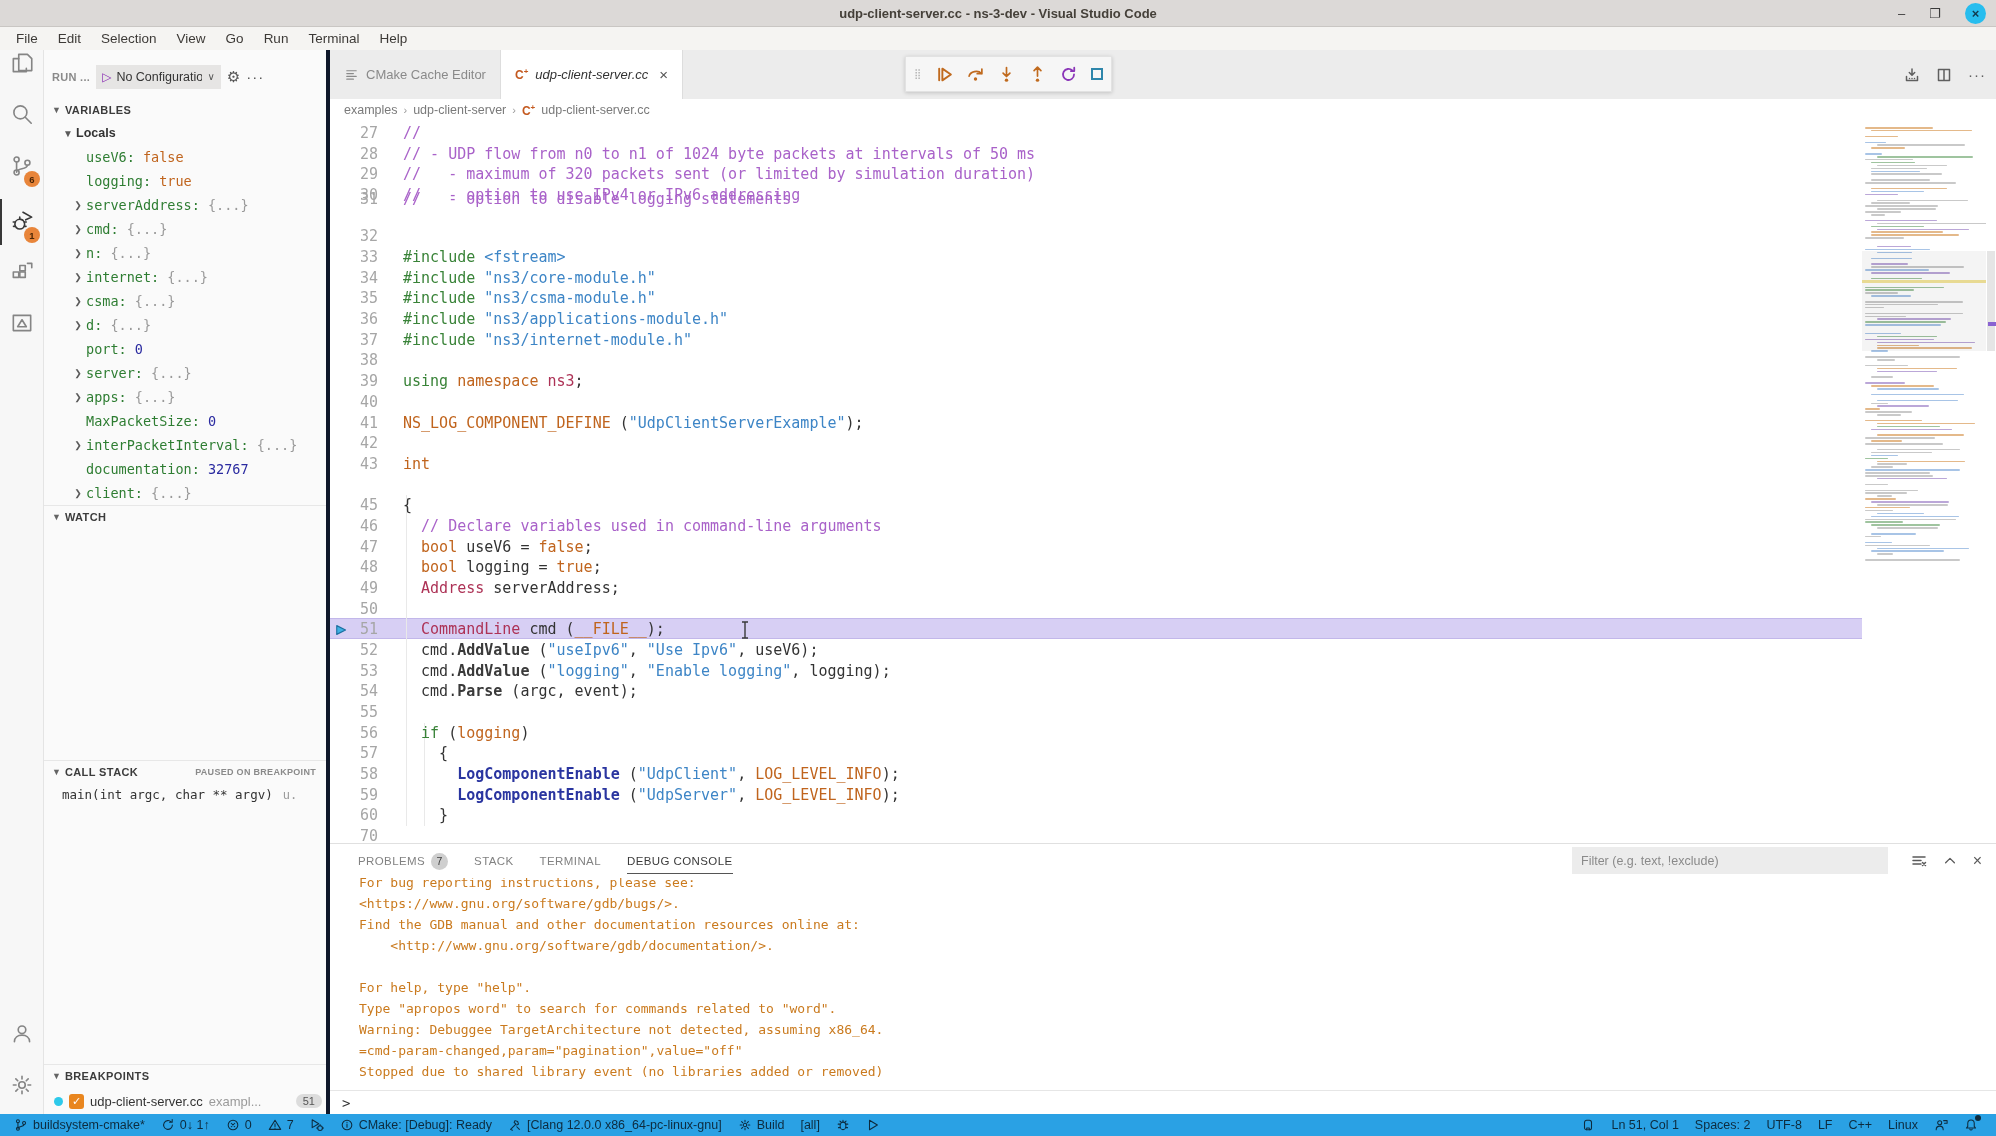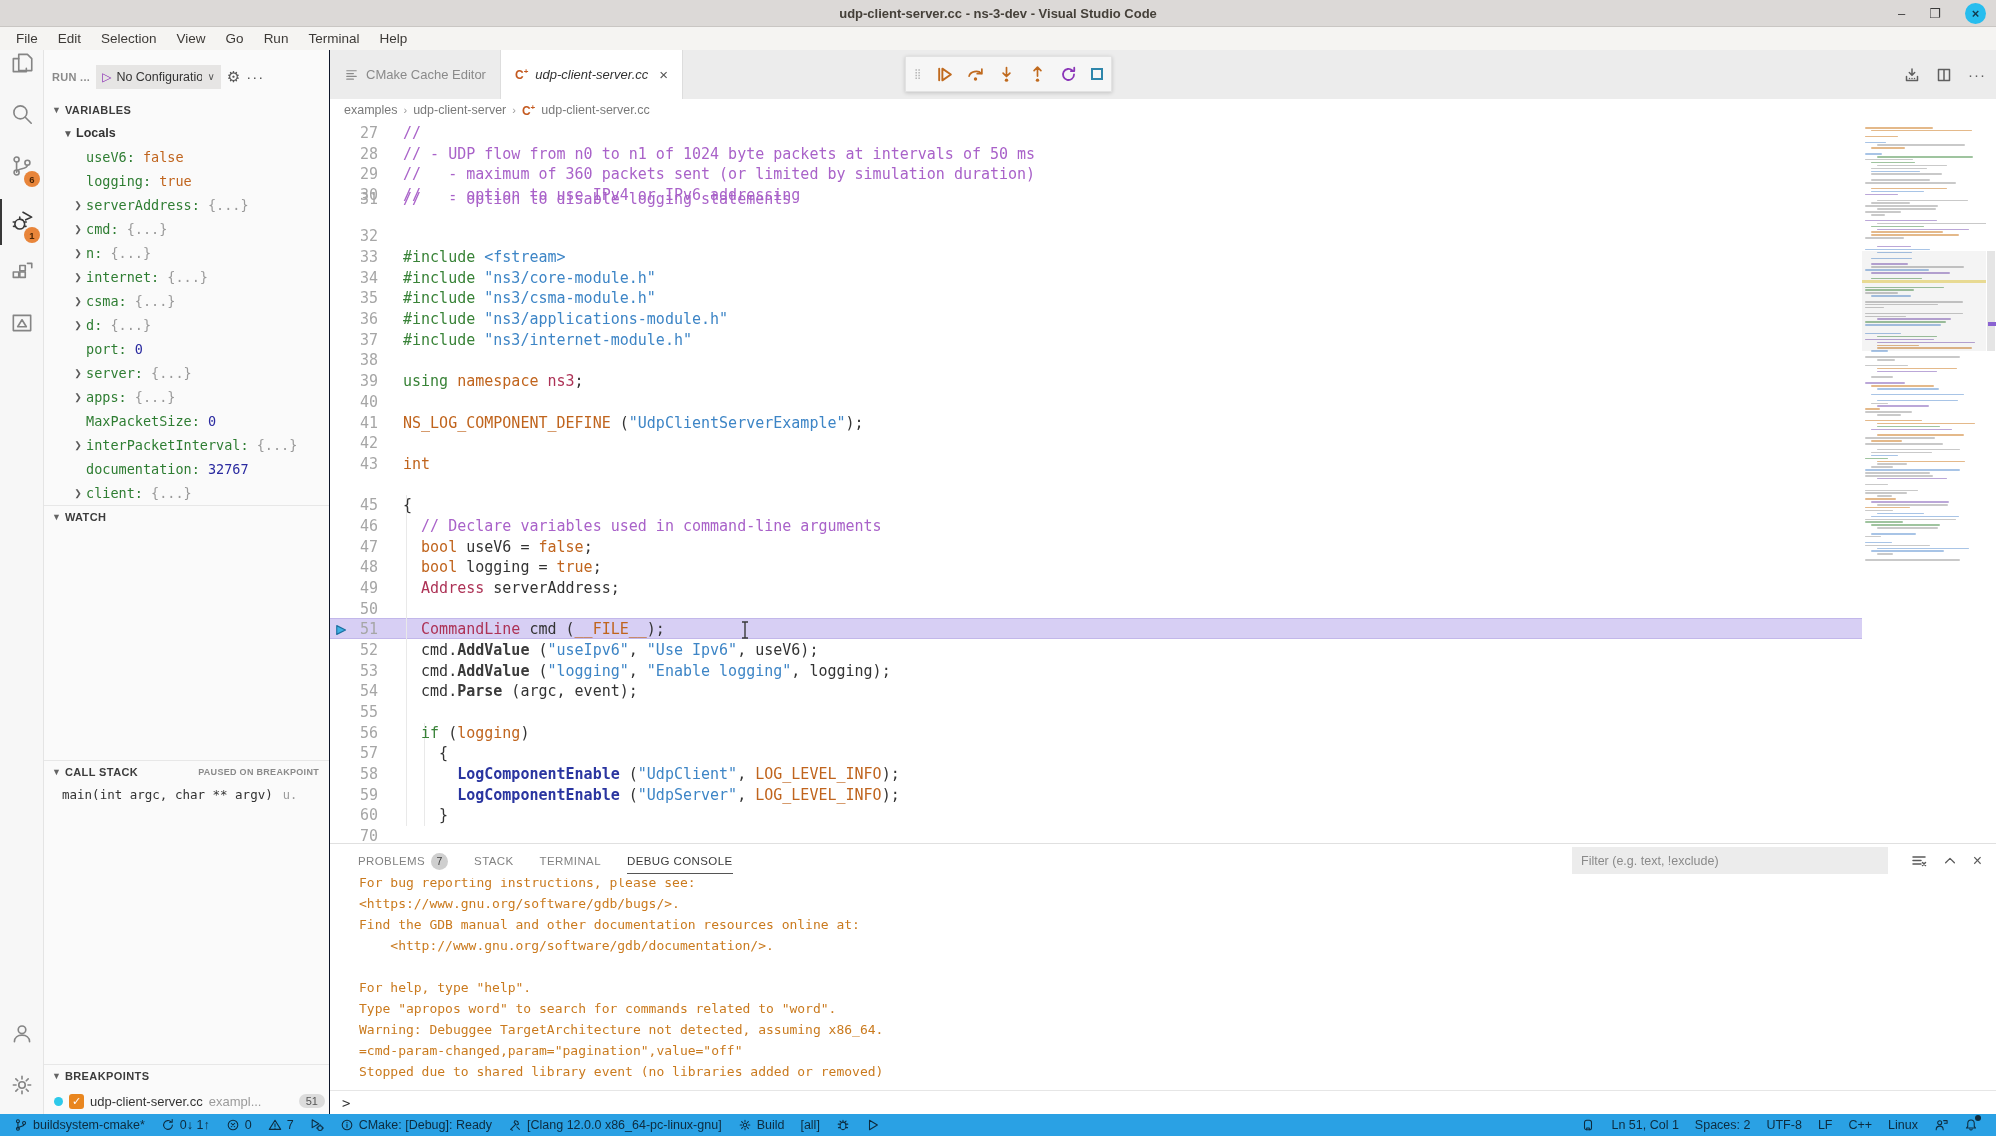--- a/index.html
+++ b/index.html
@@ -19,21 +19,21 @@
 .menubar{position:absolute;left:0;top:27px;width:100%;height:23px;background:#f5f4f2;display:flex;align-items:center;padding-left:6px}
 .menu-item{font-size:13.5px;color:#3d3a37;padding:1px 10px;border-radius:3px}
 
 
 .activitybar{position:absolute;left:0;top:50px;width:44px;height:1064px;background:#f7f7f7;border-right:1px solid #e4e4e4}
 .ab-item{position:absolute;left:0;width:44px;height:46px;display:flex;align-items:center;justify-content:center;color:#858585}
 .ab-item.active{color:#383838;border-left:2px solid #383838}
 .ab-badge{position:absolute;right:4px;bottom:2px;min-width:16px;height:16px;border-radius:9px;background:#e8853a;color:#4a2505;font-size:9.5px;font-weight:bold;display:flex;align-items:center;justify-content:center;padding:0 3px}
 
 
-.sidebar{position:absolute;left:44px;top:50px;width:286px;height:1064px;background:#fafafa;border-right:1px solid #0f172a;overflow:hidden}
+.sidebar{position:absolute;left:44px;top:50px;width:286px;height:1064px;background:#fafafa;border-right:4px solid #0f172a;overflow:hidden}
 .run-row{position:absolute;left:8px;top:13px;right:6px;height:27px;display:flex;align-items:center;gap:6px}
 .run-label{font-size:11px;font-weight:bold;color:#8a8a8a;letter-spacing:.3px;white-space:nowrap}
 .cfg-select{height:24px;background:#e6e5e4;display:flex;align-items:center;padding:0 6px;gap:5px;max-width:130px}
 .cfg-play{color:#8b2fb4;font-size:12px}
 .cfg-text{font-size:12.5px;color:#333;white-space:nowrap;overflow:hidden;max-width:86px}
 .cfg-chev{font-size:10px;color:#555}
 .run-gear{color:#555;font-size:15px}
 .run-more{color:#555;font-size:15px;letter-spacing:1px}
 .sec-header{position:absolute;left:0;width:100%;height:22px;display:flex;align-items:center;padding-left:8px;gap:4px}
 .sec-twistie{font-size:9px;color:#646464}
@@ -359,21 +359,21 @@
         <span class="bc-sep">›</span>
         <span>udp-client-server</span>
         <span class="bc-sep">›</span>
         <span class="cpp-ic">C<sup>+</sup></span>
         <span>udp-client-server.cc</span>
       </div>
 
     <div class="code" id="code">
         <div class="code-line" style="top: 2px;"><span class="cl-num">27</span><span class="cl-text"><span class="t-com">//</span></span></div>
         <div class="code-line" style="top: 22.68px;"><span class="cl-num">28</span><span class="cl-text"><span class="t-com">// - UDP flow from n0 to n1 of 1024 byte packets at intervals of 50 ms</span></span></div>
-        <div class="code-line" style="top: 43.36px;"><span class="cl-num">29</span><span class="cl-text"><span class="t-com">//   - maximum of 360 packets sent (or limited by simulation duration)</span></span></div>
+        <div class="code-line" style="top: 43.36px;"><span class="cl-num">29</span><span class="cl-text"><span class="t-com">//   - maximum of 320 packets sent (or limited by simulation duration)</span></span></div>
         <div class="code-line" style="top: 64.04px;"><span class="cl-num">30</span><span class="cl-text"><span class="t-com">//   - option to use IPv4 or IPv6 addressing</span></span></div>
         <div class="code-line" style="top: 68px;"><span class="cl-num">31</span><span class="cl-text"><span class="t-com">//   - option to disable logging statements</span></span></div>
         <div class="code-line" style="top: 105.4px;"><span class="cl-num">32</span><span class="cl-text"></span></div>
         <div class="code-line" style="top: 126.08px;"><span class="cl-num">33</span><span class="cl-text"><span class="t-kw">#include</span><span class="t-id"> </span><span class="t-str">&lt;fstream&gt;</span></span></div>
         <div class="code-line" style="top: 146.76px;"><span class="cl-num">34</span><span class="cl-text"><span class="t-kw">#include</span><span class="t-id"> </span><span class="t-str">"ns3/core-module.h"</span></span></div>
         <div class="code-line" style="top: 167.44px;"><span class="cl-num">35</span><span class="cl-text"><span class="t-kw">#include</span><span class="t-id"> </span><span class="t-str">"ns3/csma-module.h"</span></span></div>
         <div class="code-line" style="top: 188.12px;"><span class="cl-num">36</span><span class="cl-text"><span class="t-kw">#include</span><span class="t-id"> </span><span class="t-str">"ns3/applications-module.h"</span></span></div>
         <div class="code-line" style="top: 208.8px;"><span class="cl-num">37</span><span class="cl-text"><span class="t-kw">#include</span><span class="t-id"> </span><span class="t-str">"ns3/internet-module.h"</span></span></div>
         <div class="code-line" style="top: 229.48px;"><span class="cl-num">38</span><span class="cl-text"></span></div>
         <div class="code-line" style="top: 250.16px;"><span class="cl-num">39</span><span class="cl-text"><span class="t-kw">using</span><span class="t-id"> </span><span class="t-const">namespace</span><span class="t-id"> </span><span class="t-type">ns3</span><span class="t-id">;</span></span></div>

